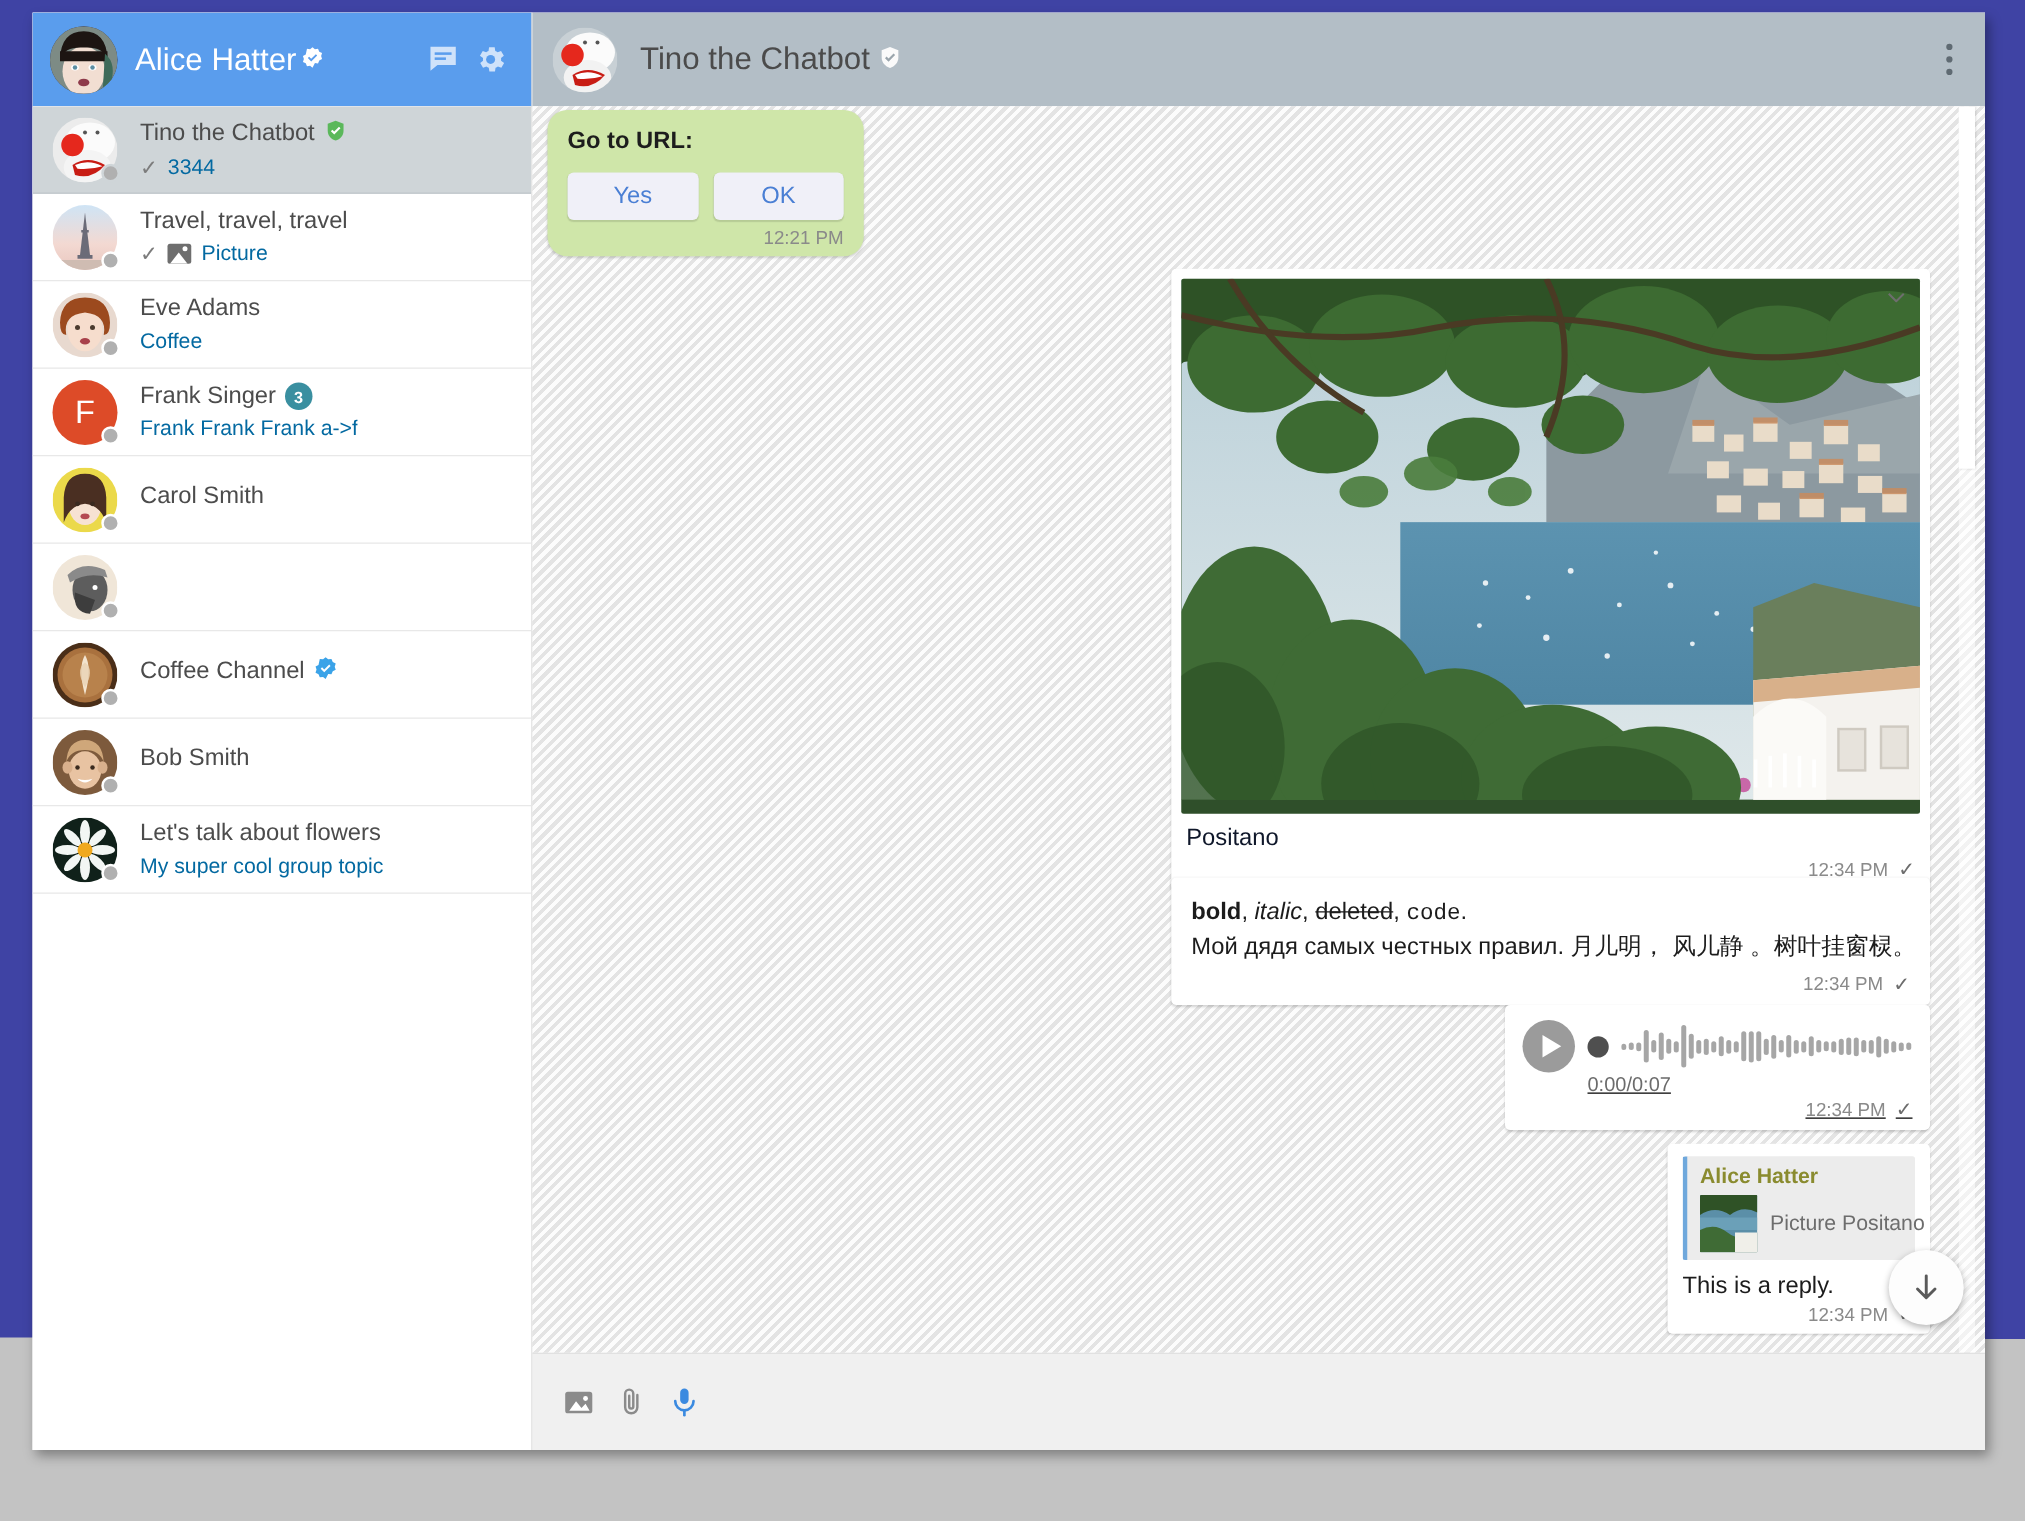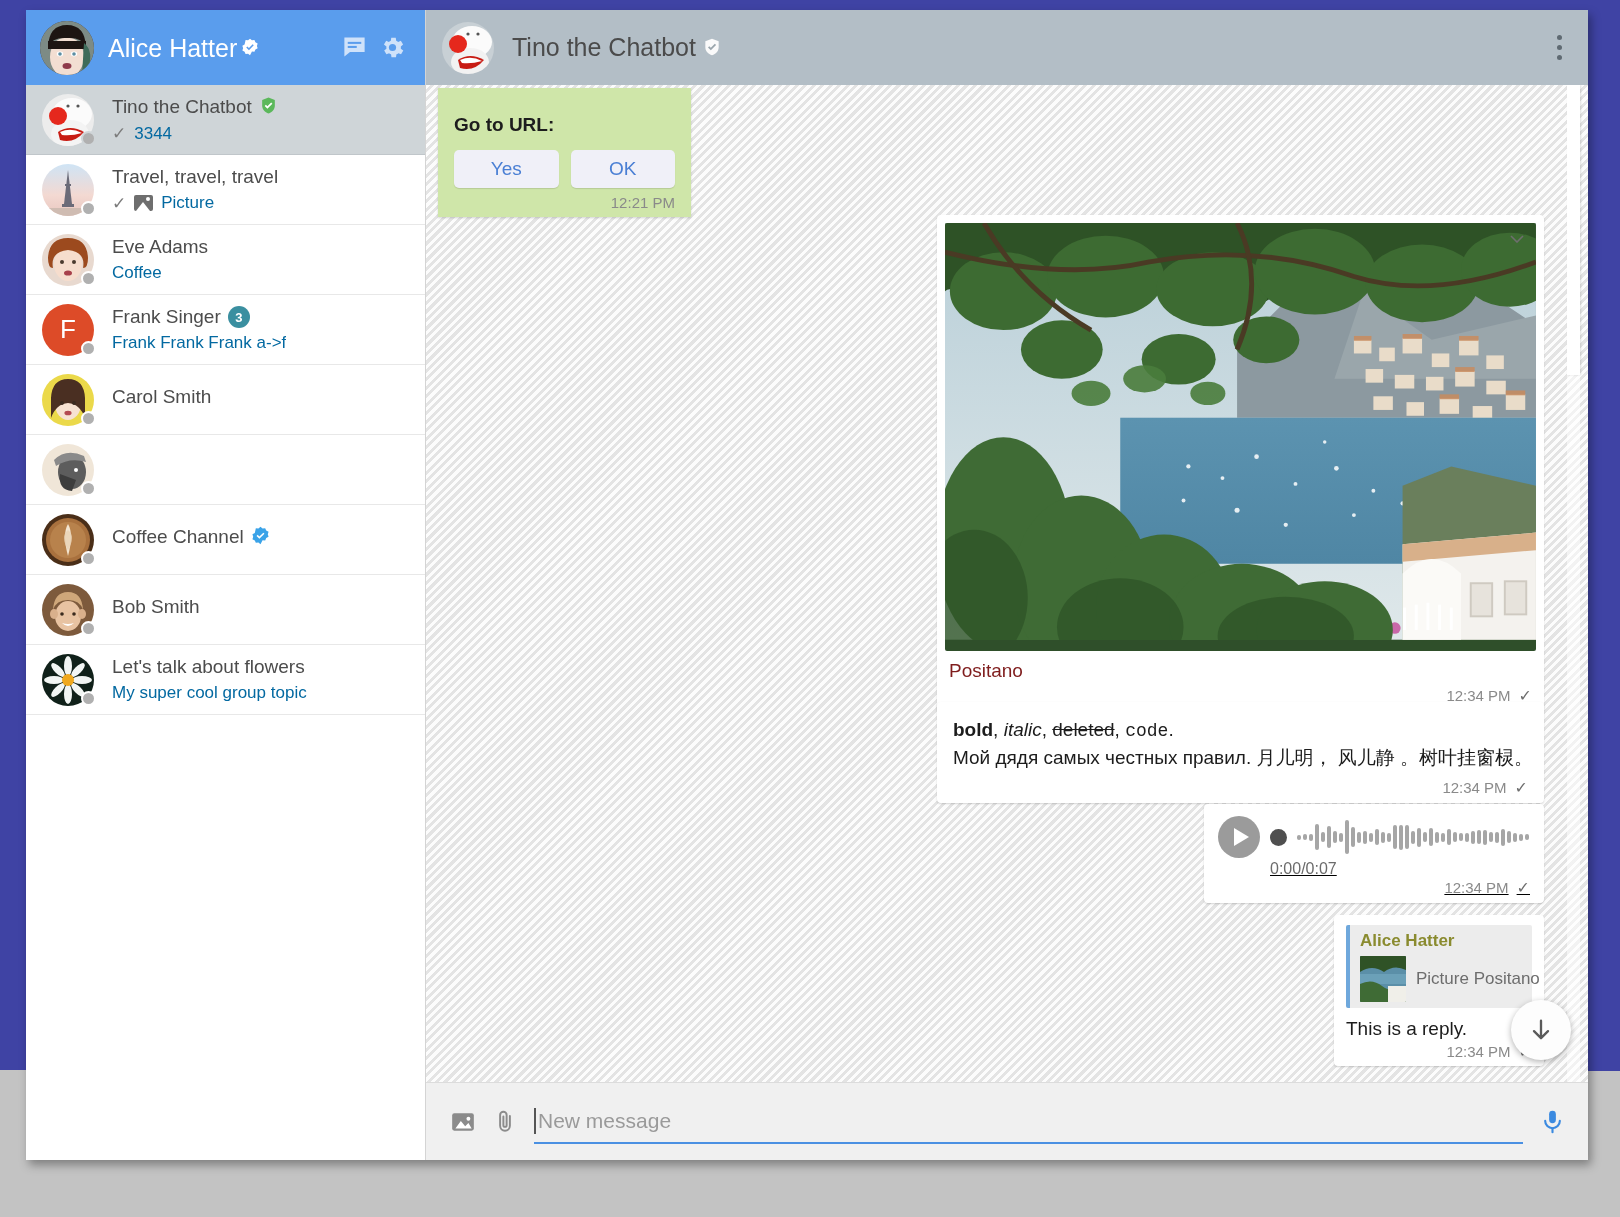--- a/index.html
+++ b/index.html
@@ -127,39 +127,39 @@
     background: #fff; border-radius: 4px; box-shadow: 0 1px 2px rgba(0,0,0,0.16);
     position: absolute;
   }
   .meta-row { display: flex; align-items: center; justify-content: flex-end; gap: 8px; }
   .msg-time { font-size: 15px; color: #8a8a8a; }
   .msg-tick { color: #6d6d6d; font-size: 16px; }
 
   
   .bubble-green {
     left: 12px; top: 3px; background: #cfe6a9; width: 253px;
-    border-radius: 0; padding: 26px 16px 6px 16px;
+    border-radius: 16px; padding: 14px 16px 6px 16px;
   }
   .green-title { font-size: 19px; font-weight: bold; color: #1d1d1d; }
   .kb-row { display: flex; gap: 12px; margin-top: 14px; }
   .kb-btn {
     flex: 1; background: #f0f0f8; border-radius: 5px; height: 38px;
     display: flex; align-items: center; justify-content: center;
     color: #4a7fd4; font-size: 19px; cursor: pointer;
     box-shadow: 0 1px 1px rgba(0,0,0,0.12);
   }
   .green-meta { margin-top: 6px; }
 
   
   .bubble-photo { right: 44px; top: 130px; width: 607px; padding: 8px 8px 4px 8px; }
   .photo {
     width: 100%; height: 428px; border-radius: 2px; overflow: hidden; position: relative;
     background: #2f4f2a;
   }
-  .photo-caption { font-size: 19px; color: #7f1d1d; padding: 9px 4px 0 4px; }
+  .photo-caption { font-size: 19px; color: #0f172a; padding: 9px 4px 0 4px; }
   .photo-meta { padding: 4px 4px 2px 4px; }
   .collapse-chevron {
     position: absolute; right: 12px; top: 6px; width: 14px; height: 8px; cursor: pointer;
   }
 
   
   .bubble-text { right: 44px; top: 617px; width: 607px; padding: 14px 16px 6px 16px; }
   .fmt-line { font-size: 19px; color: #1c1c1c; line-height: 1.45; white-space: nowrap; }
   .fmt-line code { font-family: "Liberation Mono", monospace; font-size: 18px; }
 
@@ -791,24 +791,20 @@
             <rect x="2" y="4" width="20" height="16" rx="2" fill="#8b8b8b"></rect>
             <path d="M5 18 l5-7 4 5 3-3 3 5z" fill="#fff"></path>
             <circle cx="17" cy="9" r="1.8" fill="#fff"></circle>
           </svg>
       </span>
       <span class="comp-icon">
         <svg viewBox="0 0 24 24" width="26" height="26">
             <path d="M16.5 6.5v9a4.5 4.5 0 01-9 0V5.5a3 3 0 016 0v9.5a1.5 1.5 0 01-3 0V7" stroke="#8b8b8b" stroke-width="1.8" fill="none" stroke-linecap="round"></path>
           </svg>
       </span>
-      <div class="comp-input-wrap">
-        <span class="comp-caret"></span>
-        <input class="comp-input" type="text" value="" placeholder="New message" style="">
-      </div>
       <span class="comp-icon">
         <svg viewBox="0 0 24 24" width="27" height="27">
             <rect x="9" y="2.5" width="6" height="11" rx="3" fill="#3b8ae0"></rect>
             <path d="M5.5 11.5a6.5 6.5 0 0013 0" stroke="#3b8ae0" stroke-width="1.9" fill="none" stroke-linecap="round"></path>
             <line x1="12" y1="18" x2="12" y2="21.5" stroke="#3b8ae0" stroke-width="1.9" stroke-linecap="round"></line>
           </svg>
       </span>
     </div>
   </div>
 </div>

